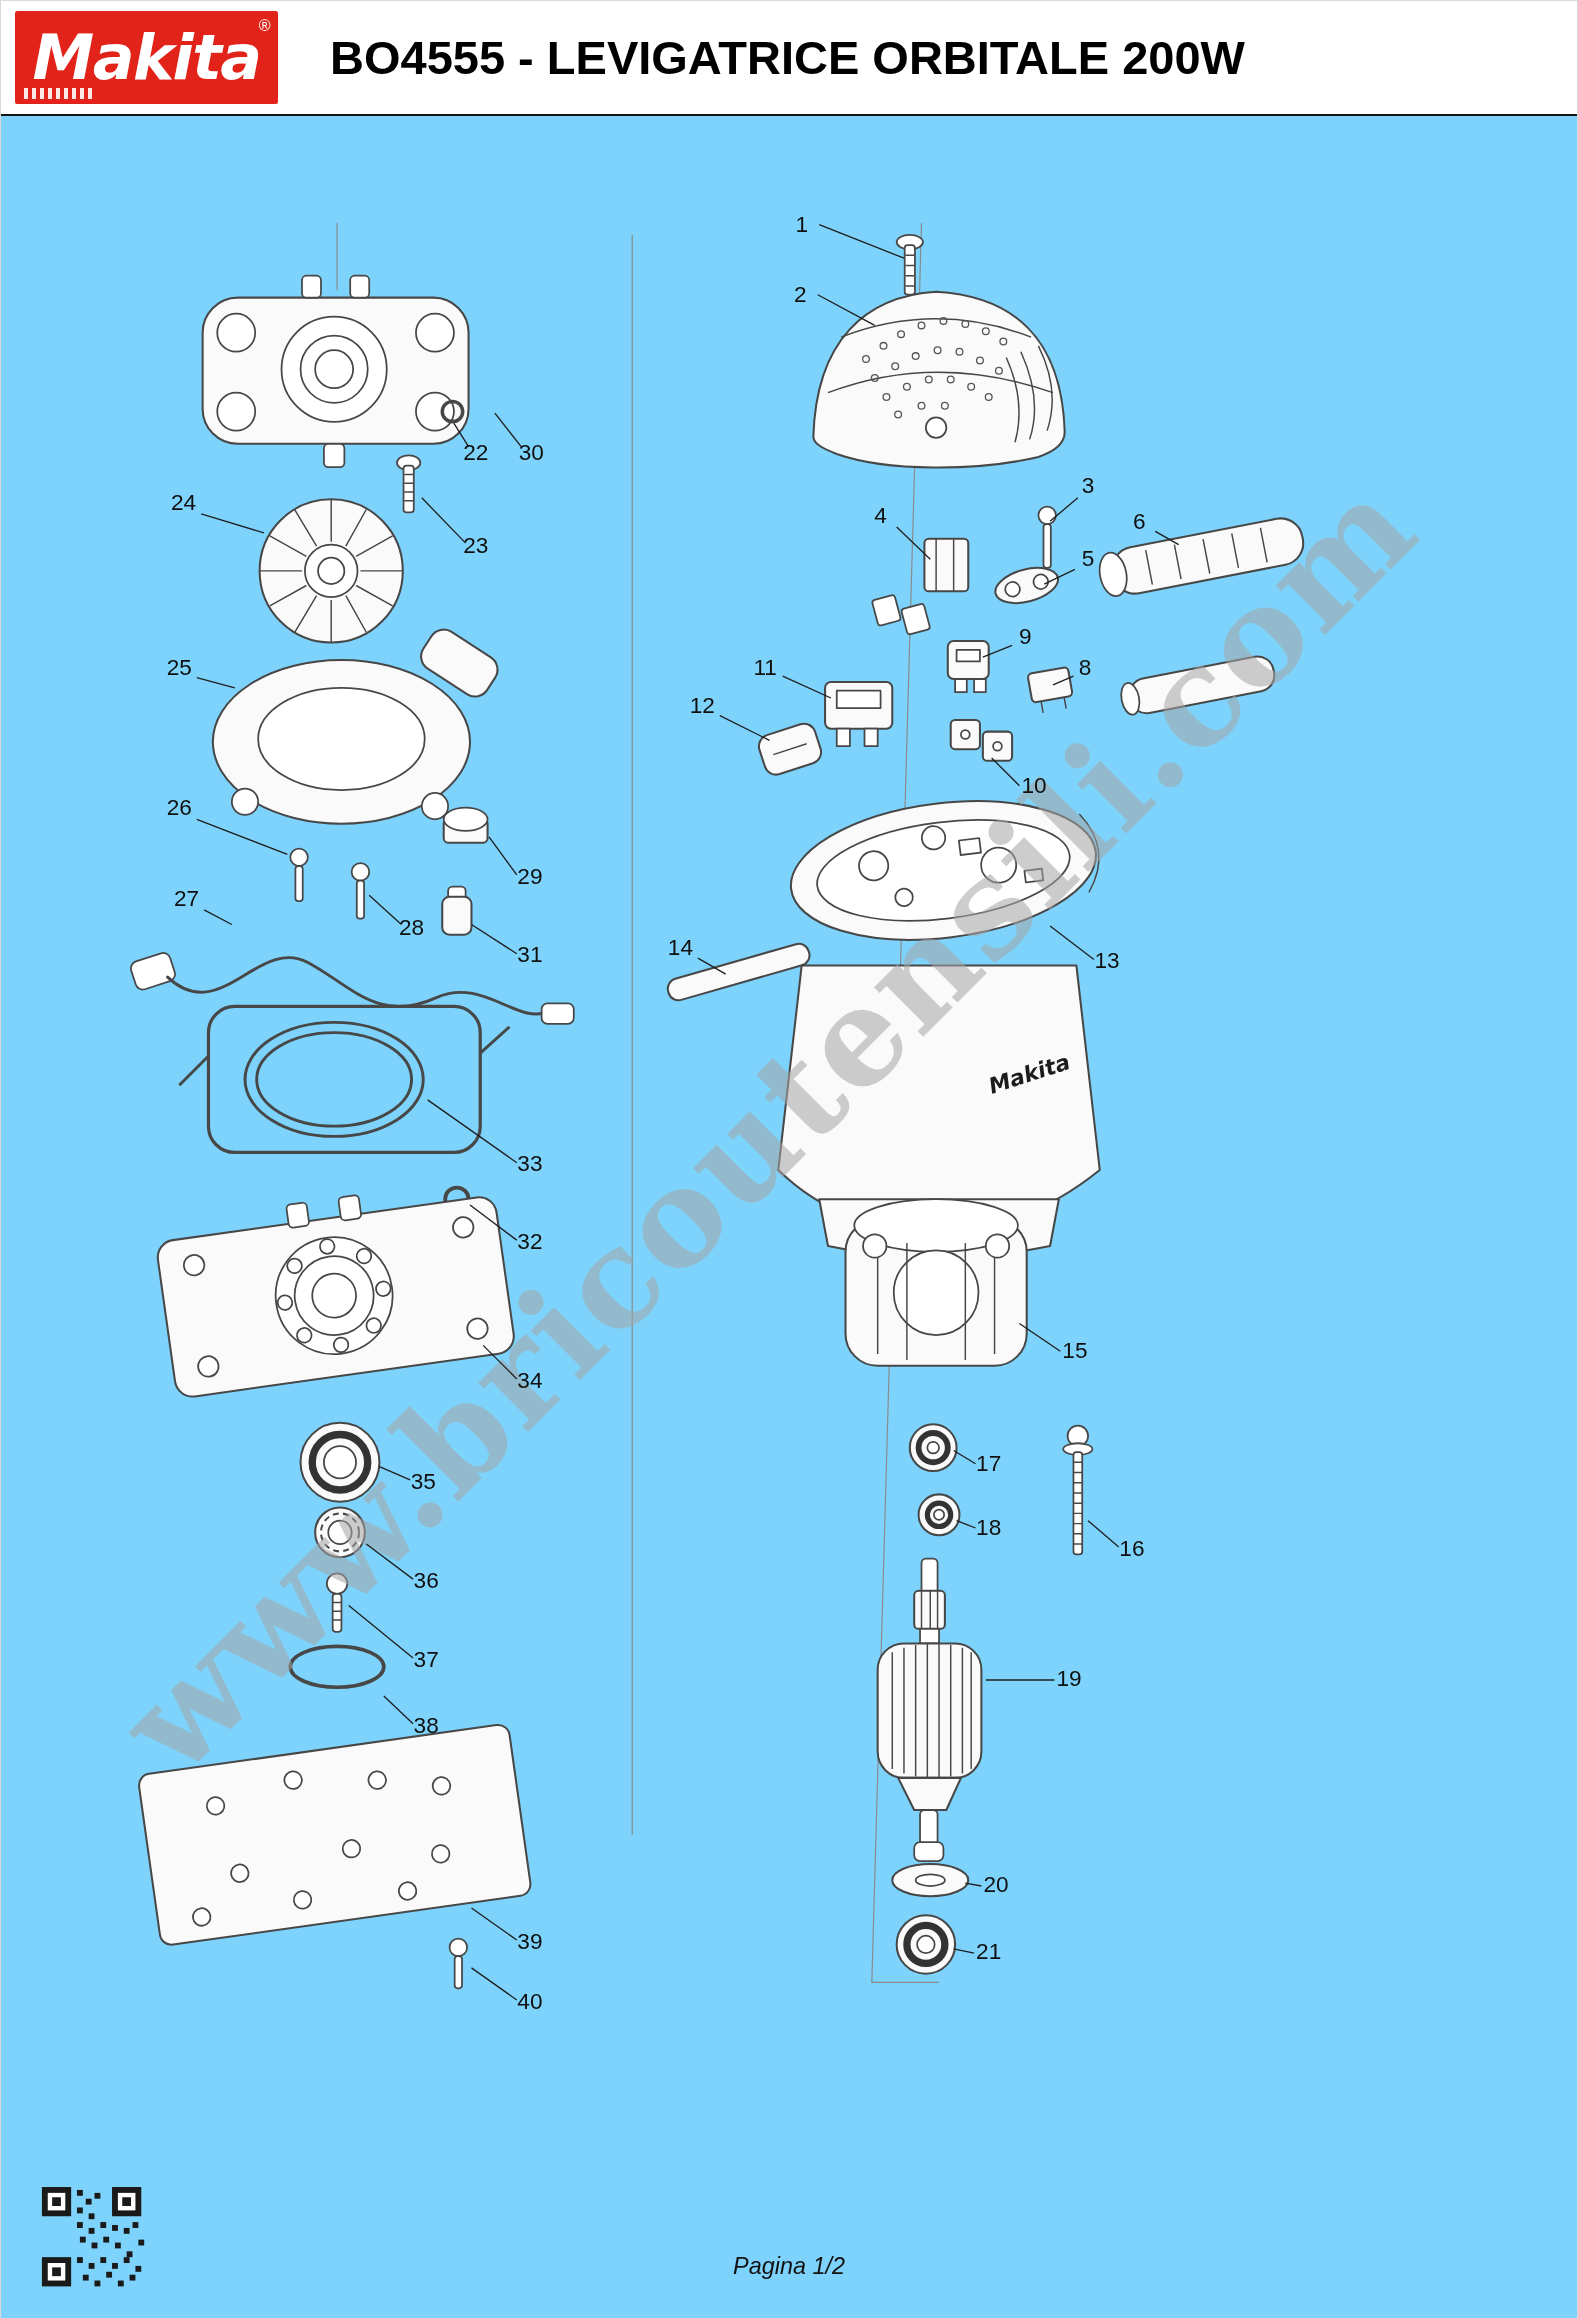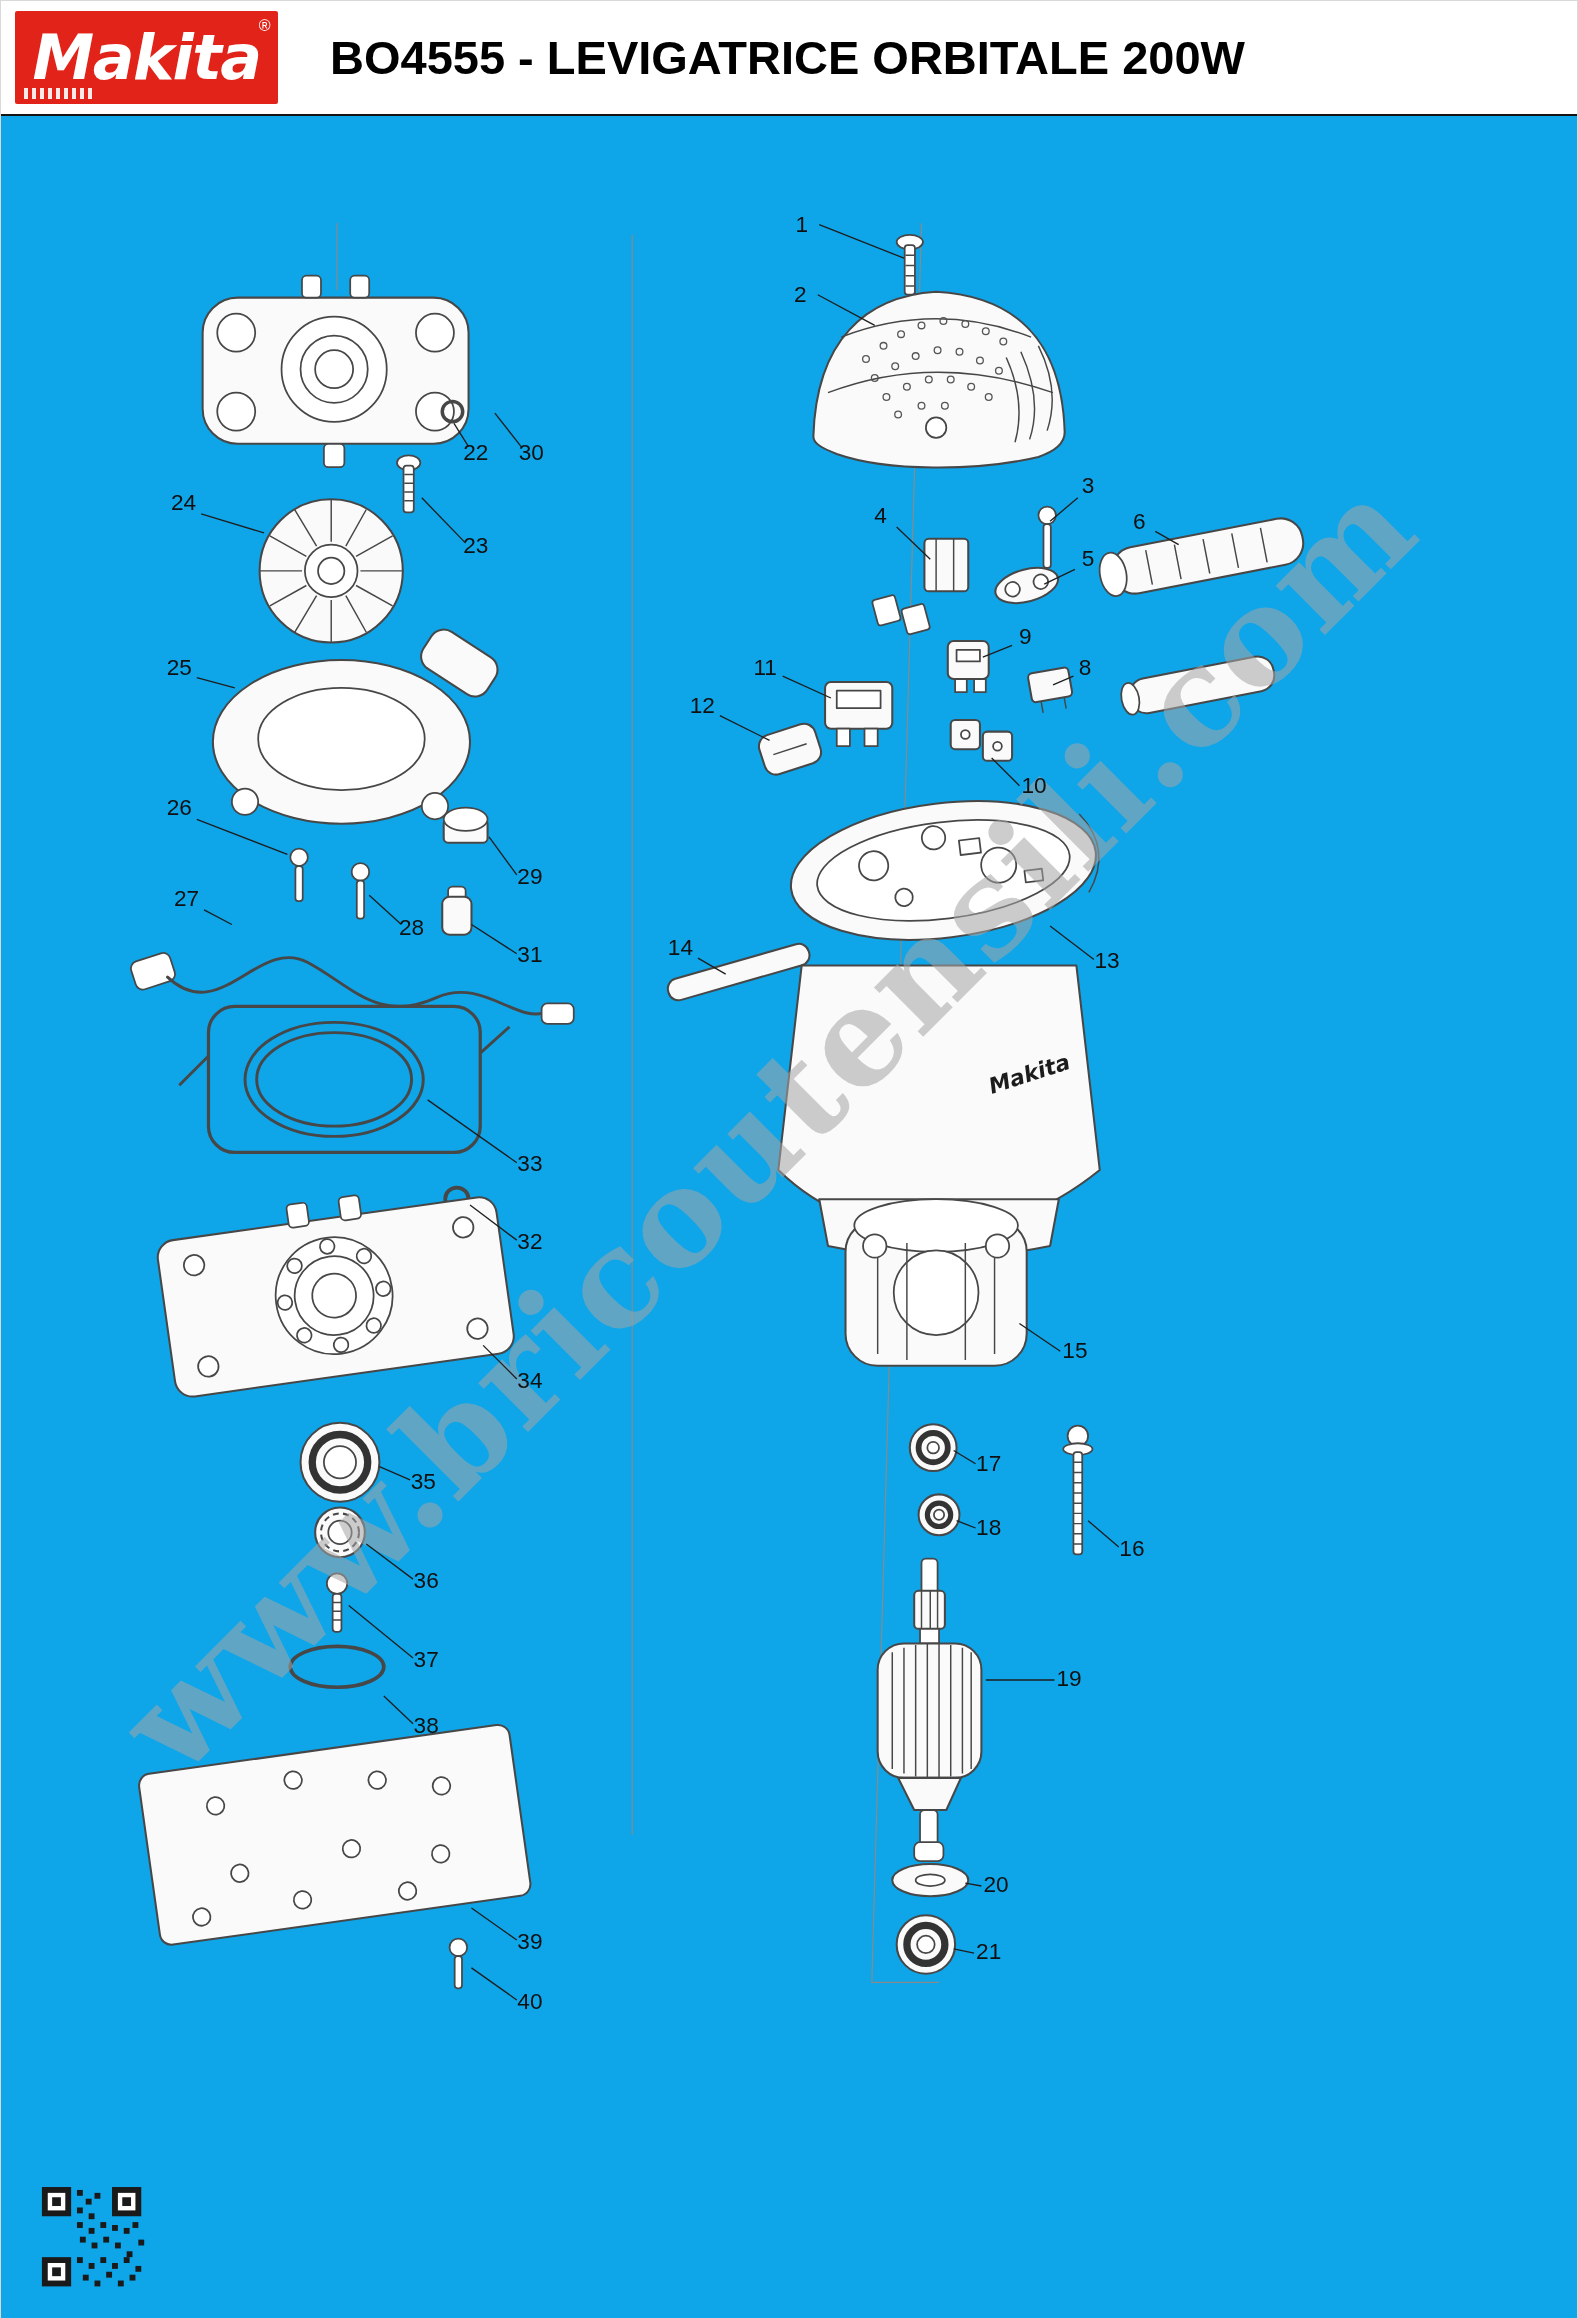--- a/index.html
+++ b/index.html
@@ -1,16 +1,16 @@
 <!DOCTYPE html>
 <html style="font-size:8.5px"><head>
 <meta charset="utf-8">
 <style>
   html,body{margin:0;padding:0;background:#fff;}
-  .page{position:relative;width:1578px;height:2319px;background:#0ea5e9;
+  .page{position:relative;width:1578px;height:2319px;background:#7dd3fc;
         border:1.1px solid #d9d9d9;box-sizing:border-box;overflow:hidden;
         font-family:"Liberation Sans",sans-serif;}
   
   .header{position:absolute;top:0;left:0;right:0;height:115px;display:flex;
           align-items:center;gap:38px;padding-left:14px;box-sizing:border-box;
           border-bottom:2.7px solid #141414;background:#fff;z-index:3;}
   .logo{position:relative;width:263px;height:93px;background:#e2231a;border-radius:2.1px;
         display:flex;align-items:center;justify-content:center;flex:0 0 auto;}
   .logo-text{color:#fff;font-family:"DejaVu Sans",sans-serif;font-weight:bold;
              font-style:italic;font-size:62px;letter-spacing:-1.6px;line-height:1;}
@@ -488,14 +488,17 @@
         <rect class="qr" x="84" y="1544" width="4" height="4"></rect>
       <rect class="qr" x="92" y="1550" width="4" height="4"></rect>
         <rect class="qr" x="56" y="1556" width="4" height="4"></rect>
       <rect class="qr" x="64" y="1560" width="4" height="4"></rect>
         <rect class="qr" x="72" y="1554" width="4" height="4"></rect>
       <rect class="qr" x="80" y="1560" width="4" height="4"></rect>
         <rect class="qr" x="88" y="1556" width="4" height="4"></rect>
     </g>
   </svg>
 
+  <div class="footer">
+    <span>Pagina 1/2</span>
+  </div>
 </div>
 
 
 </body></html>

